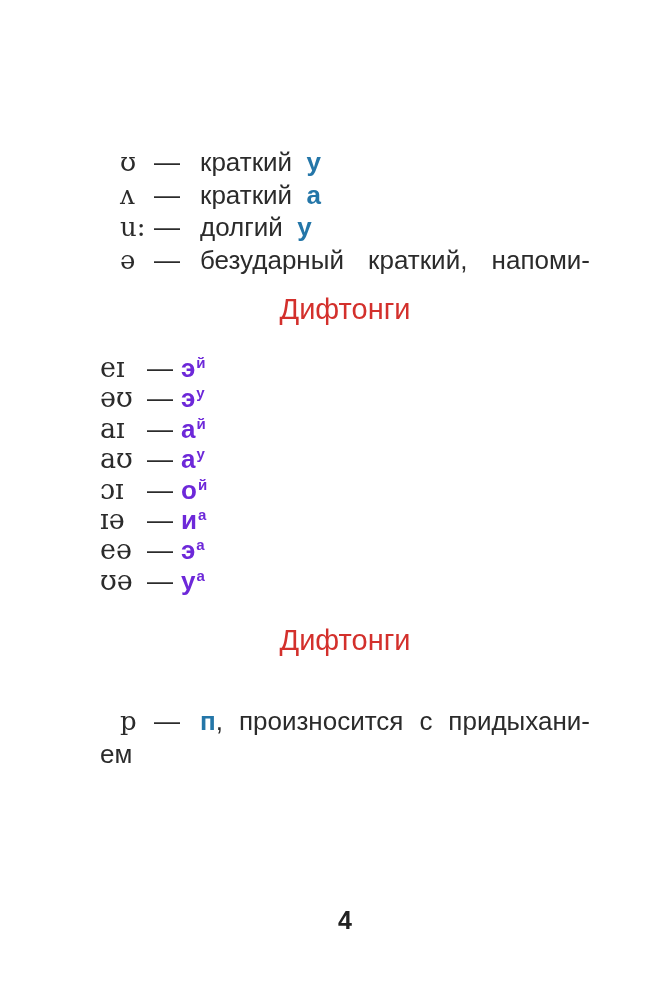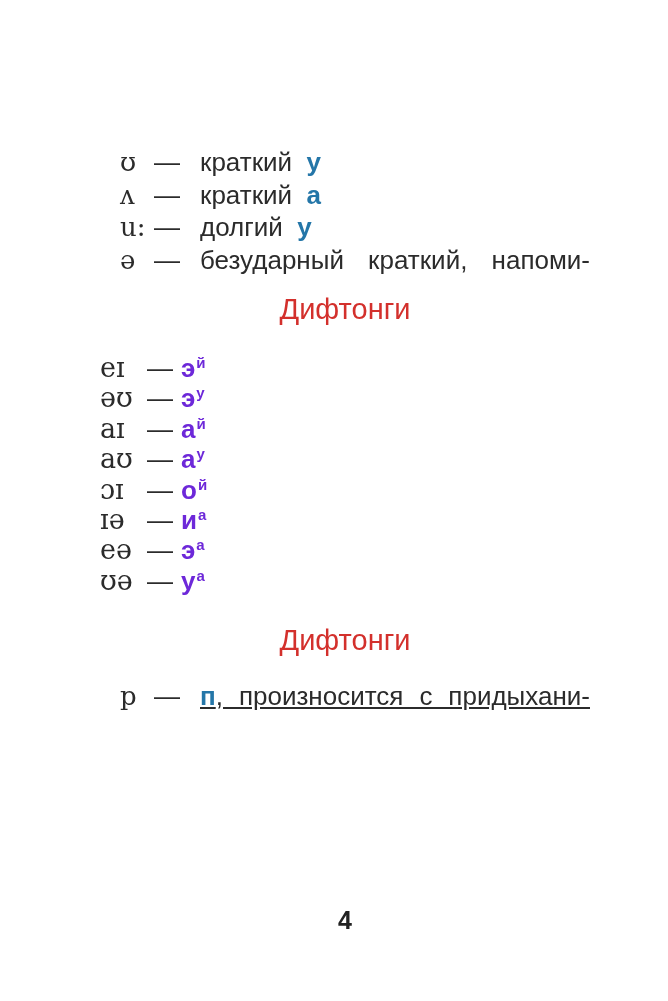--- a/index.html
+++ b/index.html
@@ -10,21 +10,21 @@
     color:#2b2b2b;
     font-family:"Liberation Sans","DejaVu Sans",sans-serif;
     overflow:hidden;
   }
   .content{
     position:absolute;
     left:100px;top:146px;
     width:490px;
   }
   .para{font-size:26px;line-height:32.5px;margin:0;}
-  .para.consonant-para{margin-top:23px;text-decoration:underline;}
+  .para.consonant-para{margin-top:48px;}
   .line{display:block;}
   .line.plain-line{white-space:pre-wrap;}
   .line.justify{text-align:justify;text-align-last:justify;}
   .indent{text-indent:20px;}
   .sym{
     font-family:"DejaVu Serif","Liberation Serif",serif;
     display:inline-block;width:34px;text-indent:0;
   }
   .dash{display:inline-block;width:46px;text-indent:0;}
   .blue{color:#2476a8;font-weight:bold;}
@@ -116,16 +116,17 @@
         </div>
         <div class="drow">
           <span class="dsym">ʊə</span>
           <span class="ddash">—</span>
           <span class="dval"><span class="dbase">у</span><span class="dsup">а</span></span>
         </div>
       </div>
       <div class="heading">Дифтонги</div>
       <div class="para consonant-para">
         <div class="line justify indent"><span class="sym">p</span><span class="dash">—</span><span class="blue">п</span><span>, произносится с придыхани-</span></div>
+        <div class="line plain-line"><span>ем</span></div>
       </div>
     </div>
   <div class="pagenum">4</div>
 </div>
 
 </body></html>

